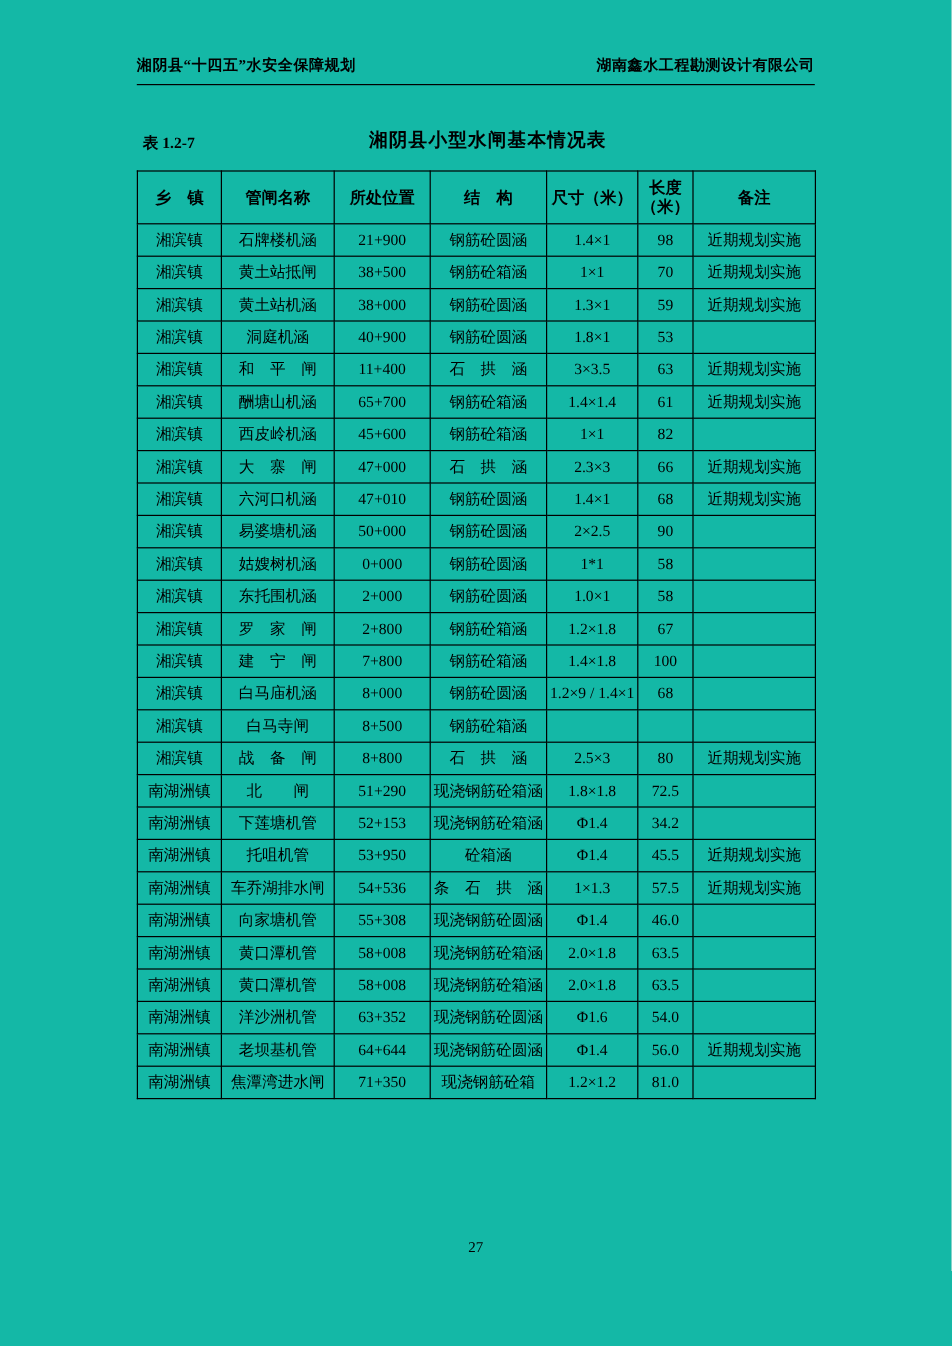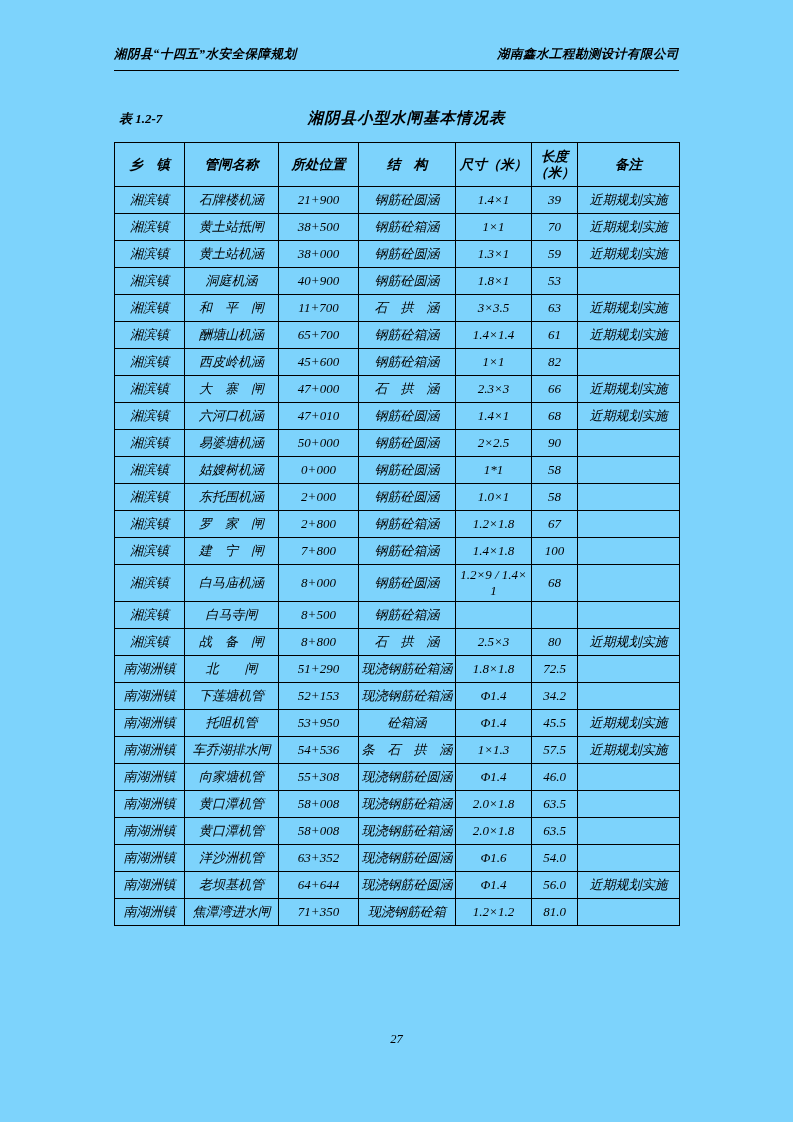--- a/index.html
+++ b/index.html
@@ -3,24 +3,23 @@
 <meta charset="utf-8">
 <style>
   * { margin: 0; padding: 0; box-sizing: border-box; }
   html, body { background: #e9e9e9; }
   body { font-family: "Liberation Serif", "DejaVu Serif", serif; color: #000; }
 
   .page {
     position: relative;
     width: 793px;
     height: 1122px;
-    background: #7dd3fc;
+    background: #14b8a6;
     margin: 0 auto;
     overflow: hidden;
-    font-style: italic;
   }
   .content {
     position: absolute;
     left: 114px;
     right: 114px;
     top: 46px;
   }
 
   .page-header {
     display: flex;
@@ -128,21 +127,21 @@
             <th scope="col">备注</th>
           </tr>
       </thead>
       <tbody>
           <tr>
             <td>湘滨镇</td>
             <td>石牌楼机涵</td>
             <td>21+900</td>
             <td>钢筋砼圆涵</td>
             <td>1.4×1</td>
-            <td>39</td>
+            <td>98</td>
             <td>近期规划实施</td>
           </tr>
           <tr>
             <td>湘滨镇</td>
             <td>黄土站抵闸</td>
             <td>38+500</td>
             <td>钢筋砼箱涵</td>
             <td>1×1</td>
             <td>70</td>
             <td>近期规划实施</td>
@@ -161,21 +160,21 @@
             <td>洞庭机涵</td>
             <td>40+900</td>
             <td>钢筋砼圆涵</td>
             <td>1.8×1</td>
             <td>53</td>
             <td></td>
           </tr>
           <tr>
             <td>湘滨镇</td>
             <td>和　平　闸</td>
-            <td>11+700</td>
+            <td>11+400</td>
             <td>石　拱　涵</td>
             <td>3×3.5</td>
             <td>63</td>
             <td>近期规划实施</td>
           </tr>
           <tr>
             <td>湘滨镇</td>
             <td>酬塘山机涵</td>
             <td>65+700</td>
             <td>钢筋砼箱涵</td>

